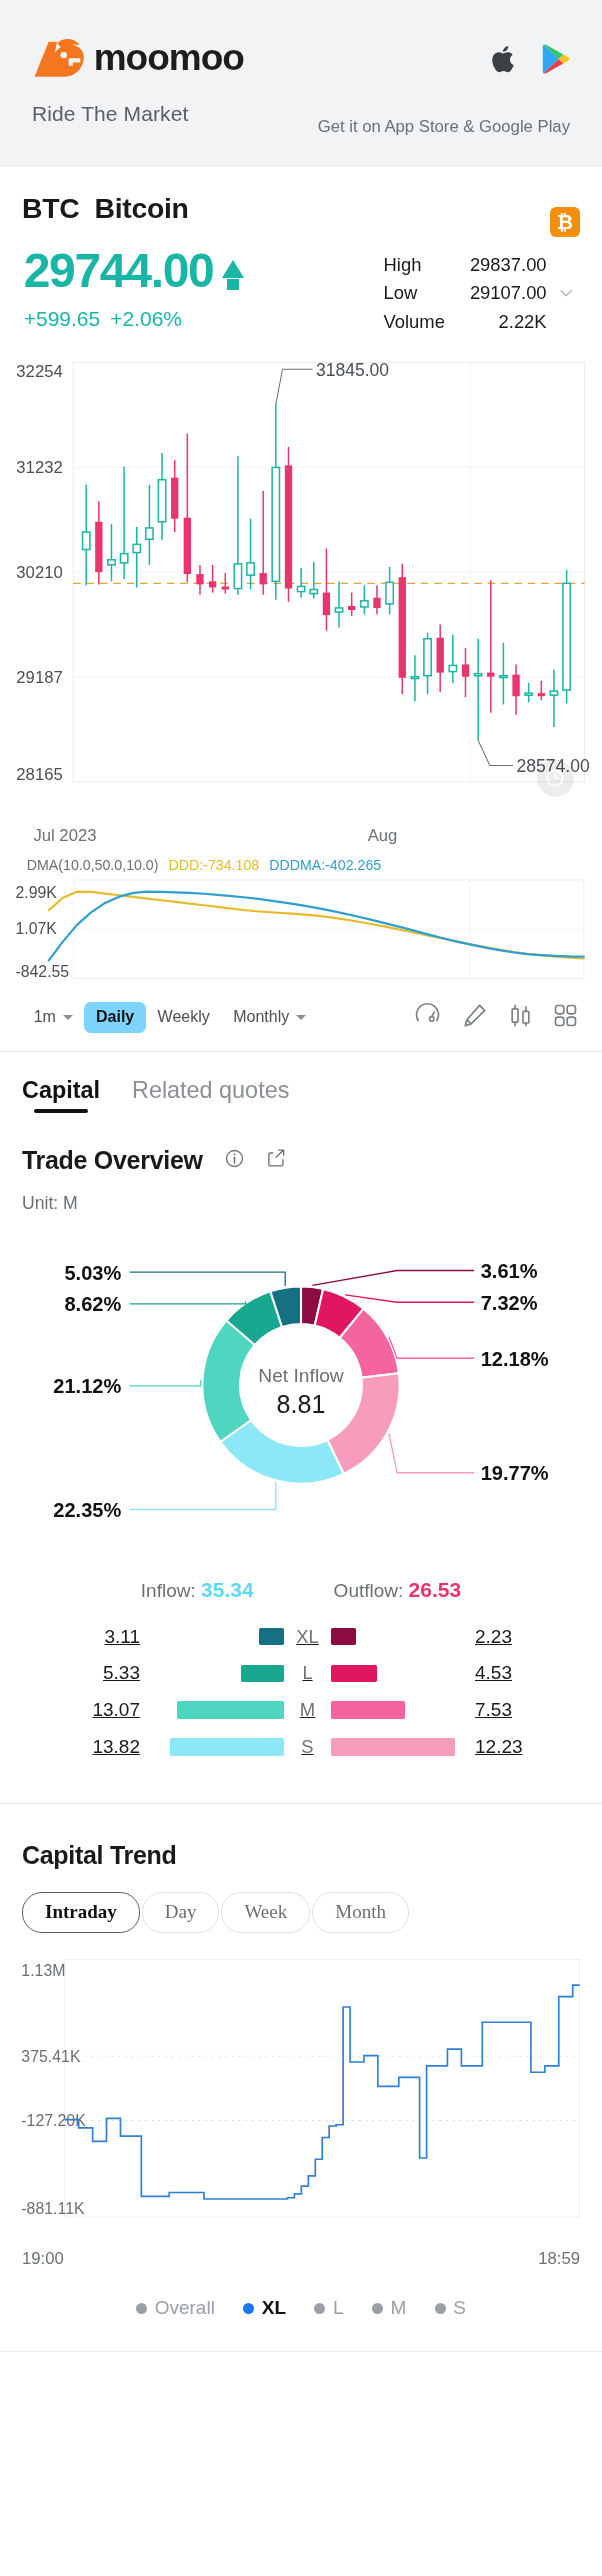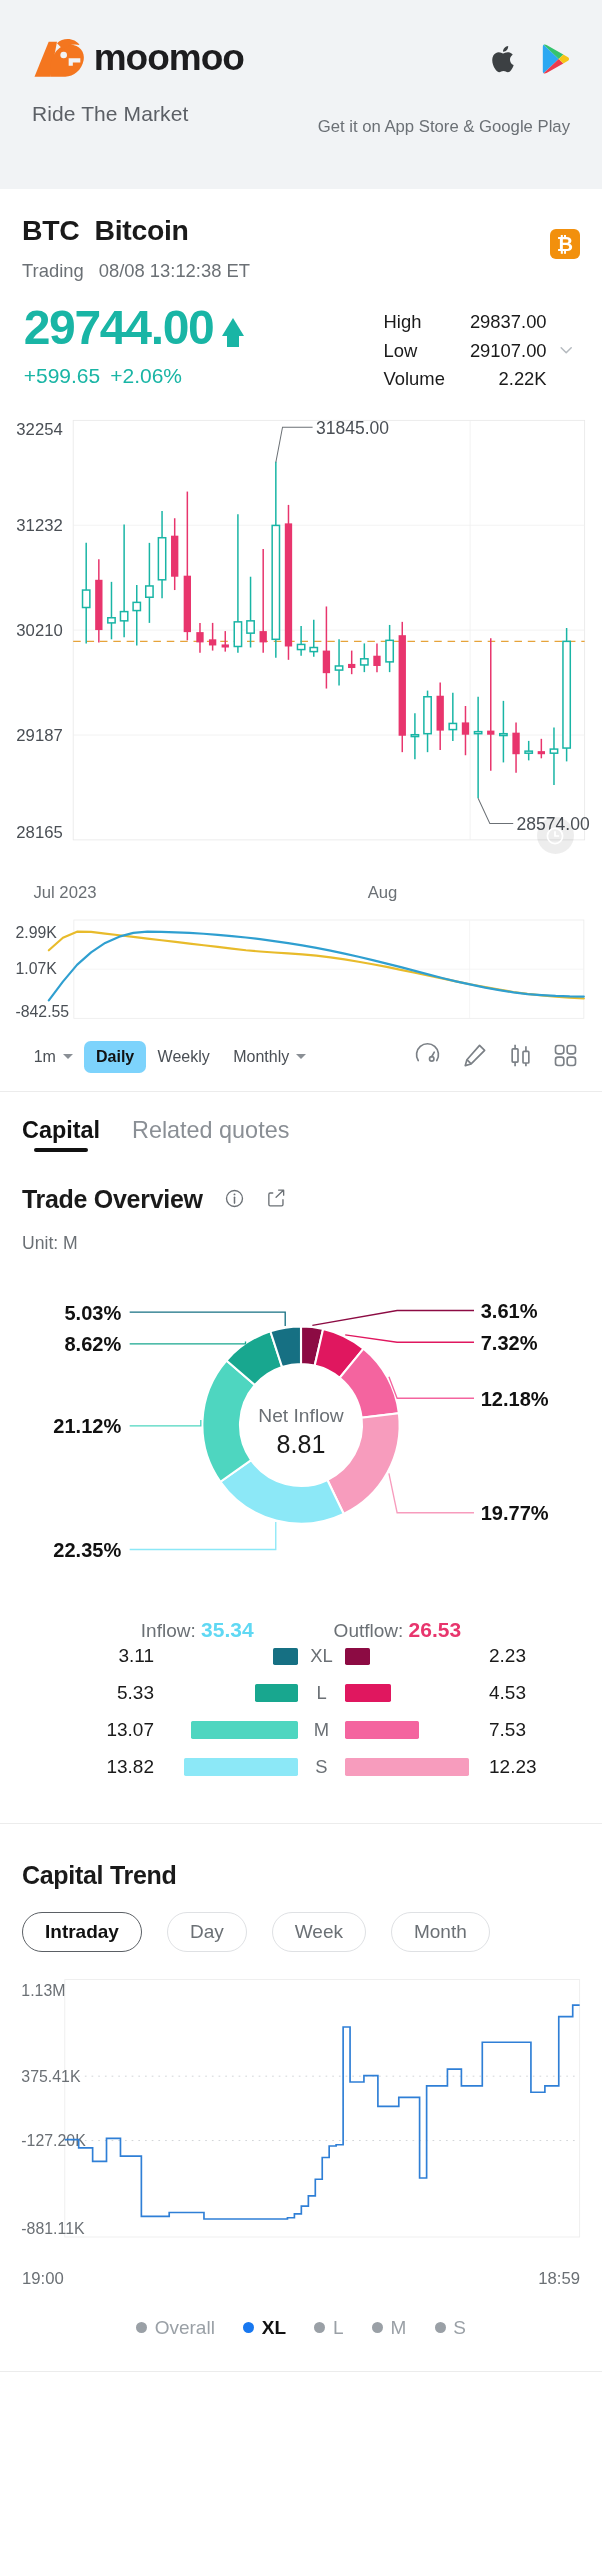--- a/index.html
+++ b/index.html
@@ -7,21 +7,21 @@
     width: 602px;
     font-family: "Liberation Sans", sans-serif;
     background: #ffffff;
     color: #1a1a1a;
     -webkit-font-smoothing: antialiased;
   }
   body { width: 602px; height: 2576px; position: relative; overflow: hidden; }
 
   
   .brand-bar {
-    height: 189px;
+    height: 167px;
     background: #f1f3f5;
     padding: 0 32px;
     position: relative;
   }
   .brand-row {
     display: flex;
     align-items: center;
     padding-top: 35px;
   }
   .logo-mark { width: 55px; height: 45px; flex: 0 0 auto; }
@@ -225,38 +225,38 @@
   .donut-svg { position: absolute; left: 0; top: 0; }
 
   .flow-row {
     display: flex; justify-content: center; gap: 80px;
     font-size: 19px; color: #6b7075;
     margin-top: 5px;
   }
   .flow-in-val { color: #5fd8f3; font-weight: 700; font-size: 21px; }
   .flow-out-val { color: #e8356d; font-weight: 700; font-size: 21px; }
 
-  .bars { padding: 0 30px; }
+  .bars { margin-top: 20px; padding: 0 16px; text-decoration: underline; }
   .bar-row {
     display: flex; align-items: center;
     height: 28.4px; margin-bottom: 8.4px;
   }
   .bl-num { width: 134px; text-align: right; font-size: 19px; padding-right: 10px; }
   .bl-bar-cell { width: 134px; display: flex; justify-content: flex-end; }
   .bl-bar { height: 17.6px; border-radius: 1.7px; }
   .bl-label { width: 47px; text-align: center; font-size: 18.4px; color: #6b7075; }
   .br-bar-cell { width: 134px; display: flex; justify-content: flex-start; }
   .br-bar { height: 17.6px; border-radius: 1.7px; }
   .br-num { font-size: 19px; padding-left: 10px; }
 
   .divider { height: 0.8px; background: #ececec; margin-top: 42px; }
 
   
   .ct-title { font-size: 25px; font-weight: 700; padding: 37px 22px 0 22px; letter-spacing: -0.3px; }
-  .ct-tabs { display: flex; gap: 25px; padding: 22px 22px 0 22px; }
+  .ct-tabs { display: flex; gap: 2px; padding: 22px 22px 0 22px; font-family: Liberation Serif, serif; }
   .ct-tab {
     font-size: 19px; color: #6b7075;
     border: 0.8px solid #dfe1e4;
     border-radius: 20px;
     padding: 8.4px 22px;
   }
   .ct-tab.active { color: #111; font-weight: 700; border-color: #5b6065; }
 
   .ct-chart { position: relative; padding: 18.4px 18.4px 0 18.4px; }
   .ct-x {
@@ -310,24 +310,20 @@
   </div>
 
   <div class="tagline">Ride The Market</div>
   <div class="store-text">Get it on App Store &amp; Google Play</div>
 </div>
 
 <div class="quote">
   <div class="sym-row">
     <span class="sym">BTC</span>
     <span class="sym-name">Bitcoin</span>
-  </div>
-  <div class="status-row">
-    <span>Trading</span>
-    <span>08/08 13:12:38 ET</span>
   </div>
   <div class="btc-badge">₿</div>
 
   <div class="price-block">
     <div class="price-left">
       <div class="price-main">
         <span class="price">29744.00</span>
         <span class="arrow-up"></span>
       </div>
       <div class="change">
@@ -464,20 +460,25 @@
   </div>
   <div class="clock-fab">
     <svg width="22" height="22" viewBox="0 0 26 26">
       <circle cx="13" cy="13" r="9" fill="none" stroke="#ffffff" stroke-width="2"></circle>
       <path d="M13 8 v5 h4" fill="none" stroke="#ffffff" stroke-width="2" stroke-linecap="round"></path>
     </svg>
   </div>
 </div>
 
 <div class="ind-wrap">
+  <div class="ind-legend">
+    <span class="ind-name">DMA(10.0,50.0,10.0)</span>
+    <span class="ind-ddd">DDD:-734.108</span>
+    <span class="ind-dddma">DDDMA:-402.265</span>
+  </div>
   <svg id="dmachart" width="585" height="110" viewBox="0 0 700 132">
       <rect x="78" y="6" width="612" height="118" fill="none" stroke="#ececec" stroke-width="1"></rect>
       <line x1="78" y1="65" x2="690" y2="65" stroke="#f2f2f2" stroke-width="1"></line>
       <line x1="553" y1="6" x2="553" y2="124" stroke="#f2f2f2" stroke-width="1"></line>
       <text x="8" y="28" font-size="19" fill="#4a4f55" font-family="&quot;Liberation Sans&quot;, sans-serif">2.99K</text>
       <text x="8" y="71" font-size="19" fill="#4a4f55" font-family="&quot;Liberation Sans&quot;, sans-serif">1.07K</text>
       <text x="8" y="122" font-size="19" fill="#4a4f55" font-family="&quot;Liberation Sans&quot;, sans-serif">-842.55</text>
       <polyline points="48.0,42.3 64.9,27.3 81.8,20.0 98.7,20.3 115.6,22.3 132.5,24.3 149.4,26.3 166.3,28.3 183.2,30.3 200.1,32.3 216.9,34.3 233.8,36.3 250.7,38.3 267.6,40.3 284.5,42.3 301.4,43.8 318.3,45.0 335.2,46.1 352.1,47.3 369.0,48.8 385.9,50.8 402.8,53.3 419.7,56.1 436.6,59.1 453.5,62.3 470.4,65.8 487.3,69.3 504.2,72.9 521.1,76.4 537.9,79.9 554.8,83.4 571.7,86.6 588.6,89.6 605.5,92.4 622.4,94.6 639.3,96.4 656.2,97.9 673.1,99.2 690.0,100.2" fill="none" stroke="#e8bb2b" stroke-width="2.6" stroke-linejoin="round" stroke-linecap="round"></polyline>
       <polyline points="48.0,102.4 64.9,79.9 81.8,59.8 98.7,44.8 115.6,33.5 132.5,26.0 149.4,21.5 166.3,20.0 183.2,20.3 200.1,20.8 216.9,21.5 233.8,22.5 250.7,23.8 267.6,25.3 284.5,27.0 301.4,29.0 318.3,31.3 335.2,33.8 352.1,36.5 369.0,39.5 385.9,42.8 402.8,46.3 419.7,50.1 436.6,54.1 453.5,58.3 470.4,62.6 487.3,67.1 504.2,71.6 521.1,75.9 537.9,79.9 554.8,83.6 571.7,87.1 588.6,90.1 605.5,92.8 622.4,94.9 639.3,96.1 656.2,97.1 673.1,97.7 690.0,97.9" fill="none" stroke="#2f9fd0" stroke-width="2.6" stroke-linejoin="round" stroke-linecap="round"></polyline>
     </svg>

